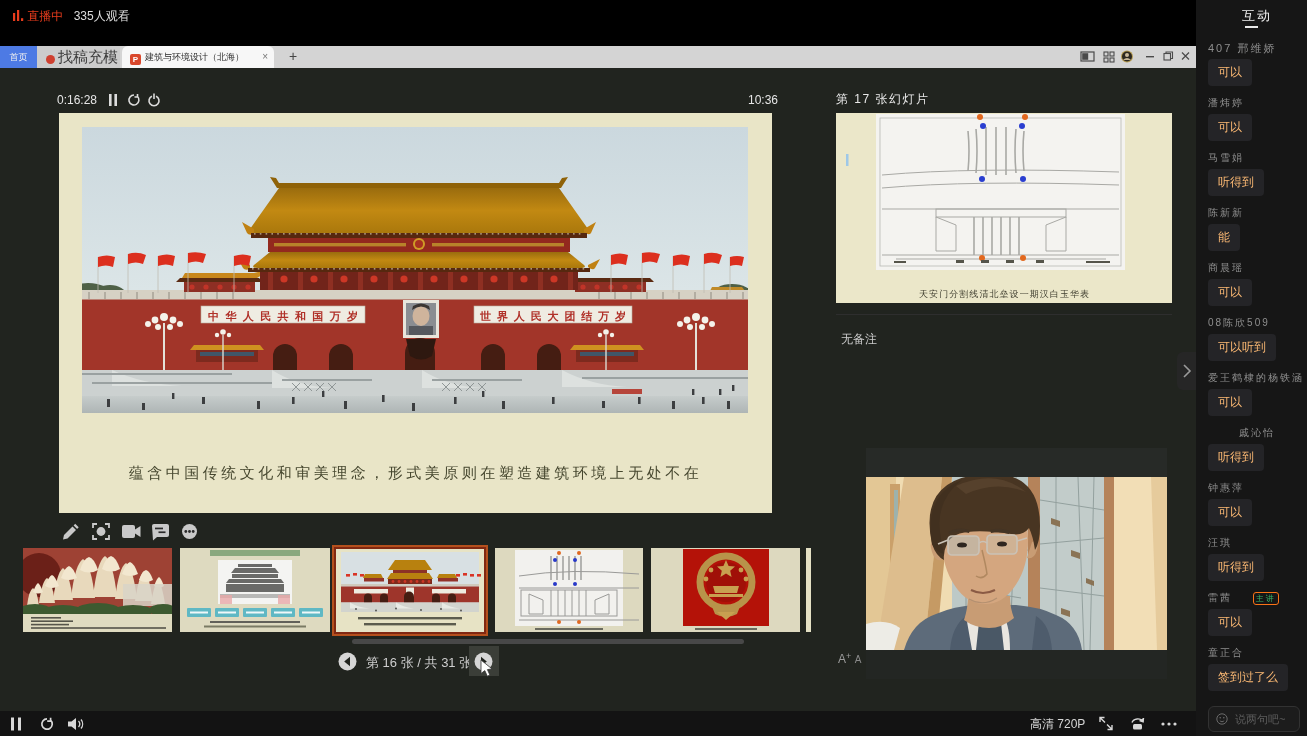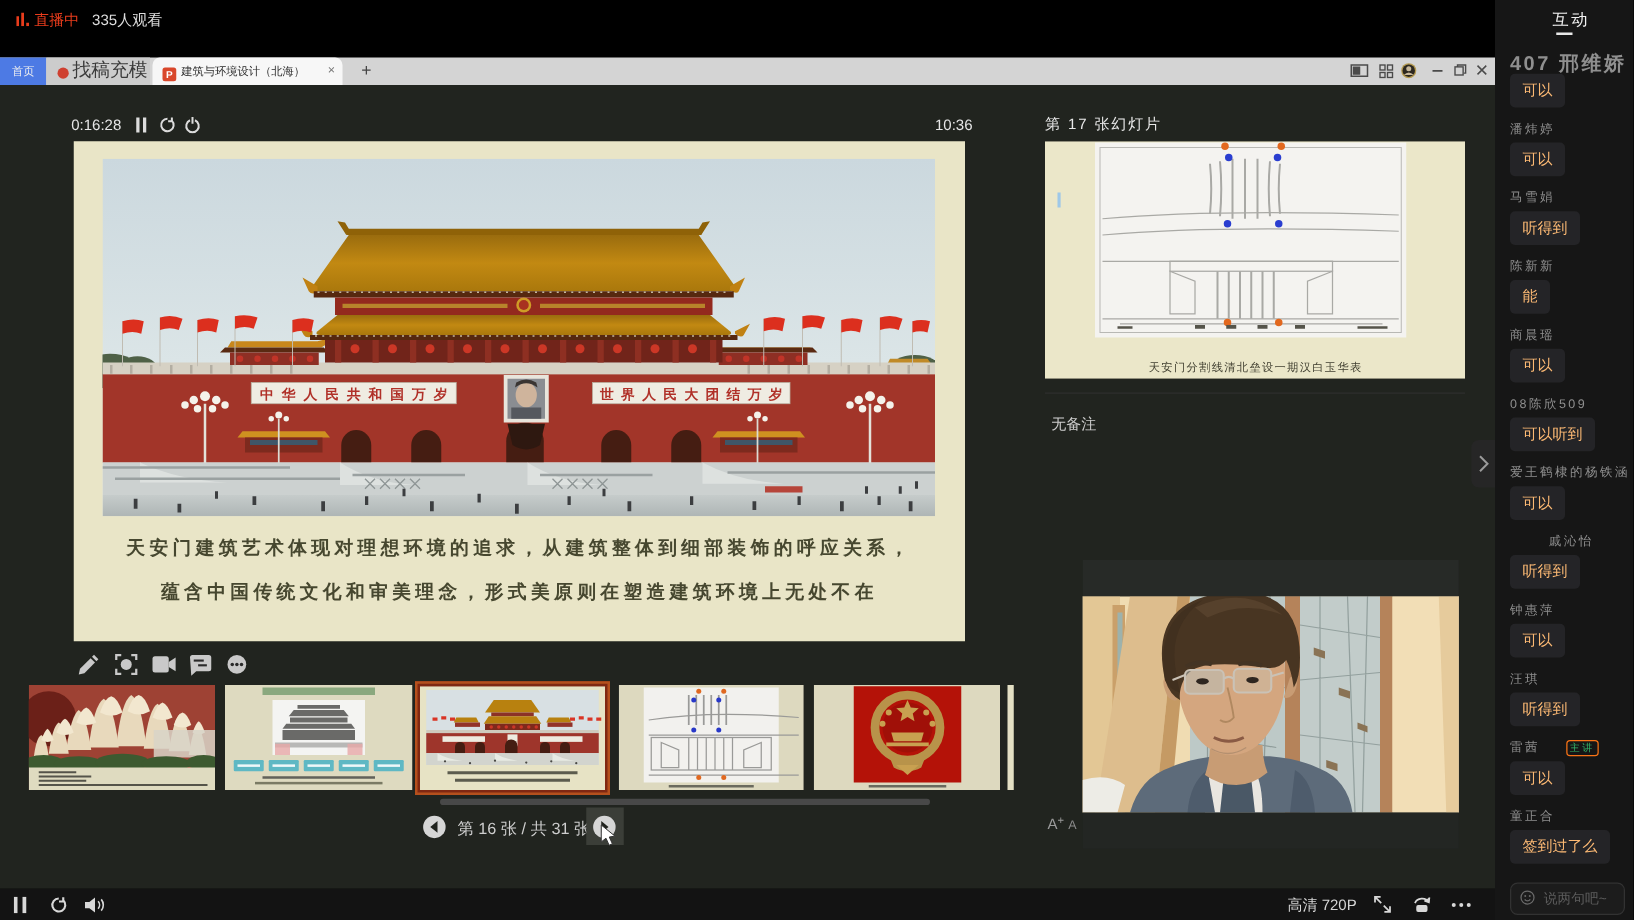--- a/index.html
+++ b/index.html
@@ -332,22 +332,21 @@
             <rect x="240" y="264" width="2.4" height="6"></rect>
             <rect x="400" y="264" width="2.4" height="6"></rect>
             <rect x="610" y="262" width="2.4" height="6"></rect>
             <rect x="637" y="262" width="2.4" height="6"></rect>
             <rect x="650" y="258" width="2.4" height="6"></rect>
         </g>
         <g fill="#b6453a">
             <rect x="530" y="262" width="30" height="5"></rect>
           </g>
       </svg>
-      <div class="abs" style="left:0;top:316px;width:713px;text-align:center;color:#46472f;font-size:15px;font-weight:bold;letter-spacing:3.5px;">天安门建筑艺术体现对理想环境的追求，从建筑整体到细部装饰的呼应关系，</div>
-      <div class="abs" style="left:0;top:351px;width:713px;text-align:center;color:#46472f;font-size:15px;font-weight:bold;letter-spacing:3.5px;">蕴含中国传统文化和审美理念，形式美原则在塑造建筑环境上无处不在</div>
+      <div class="abs" style="left:0;top:351px;width:713px;text-align:center;color:#46472f;font-size:15px;font-weight:normal;letter-spacing:3.5px;">蕴含中国传统文化和审美理念，形式美原则在塑造建筑环境上无处不在</div>
     </div>
 
     <svg class="abs" style="left:62px;top:455px;" width="142" height="18" viewBox="0 0 142 18">
       <g fill="#c9c9c9">
         <path d="M2 12 l8.5 -8.5 3.5 3.5 -8.5 8.5 -4.5 1z"></path>
           <path d="M11.6 2.4 l1.6-1.6 3.5 3.5 -1.6 1.6z"></path>
         <g transform="translate(31,0)">
             <path d="M0 5 v-4 h4 M12 1 h4 v4 M16 12 v4 h-4 M4 16 h-4 v-4" stroke="#c9c9c9" stroke-width="1.8" fill="none"></path>
             <circle cx="8" cy="8.5" r="4.4"></circle>
           </g>
@@ -735,21 +734,21 @@
           <circle cx="64" cy="8" r="1.6"></circle>
           <circle cx="70" cy="8" r="1.6"></circle>
           <circle cx="76" cy="8" r="1.6"></circle>
         </g>
     </svg>
   </div>
 
   <div class="abs" style="left:1196px;top:0;width:111px;height:736px;background:#161616;" id="sidebar">
     <div class="abs" style="left:0;top:7px;width:122px;text-align:center;color:#f0f0f0;font-size:13px;letter-spacing:2px;">互动</div>
     <div class="abs" style="left:49px;top:26px;width:13px;height:2px;background:#e8e8e8;"></div>
-    <div class="abs" style="left:12px;top:41px;color:#8f8f8f;font-size:16px;letter-spacing:2px;font-weight:bold;">407 邢维娇</div>
+    <div class="abs" style="left:12px;top:41px;color:#8f8f8f;font-size:11px;letter-spacing:2px;">407 邢维娇</div>
     <div class="abs msg" style="left:12px;top:59px;">可以</div>
     <div class="abs" style="left:12px;top:96px;color:#8f8f8f;font-size:10px;letter-spacing:2px;">潘炜婷</div>
     <div class="abs msg" style="left:12px;top:114px;">可以</div>
     <div class="abs" style="left:12px;top:151px;color:#8f8f8f;font-size:10px;letter-spacing:2px;">马雪娟</div>
     <div class="abs msg" style="left:12px;top:169px;">听得到</div>
     <div class="abs" style="left:12px;top:206px;color:#8f8f8f;font-size:10px;letter-spacing:2px;">陈新新</div>
     <div class="abs msg" style="left:12px;top:224px;">能</div>
     <div class="abs" style="left:12px;top:261px;color:#8f8f8f;font-size:10px;letter-spacing:2px;">商晨瑶</div>
     <div class="abs msg" style="left:12px;top:279px;">可以</div>
     <div class="abs" style="left:12px;top:316px;color:#8f8f8f;font-size:10px;letter-spacing:2px;">08陈欣509</div>

